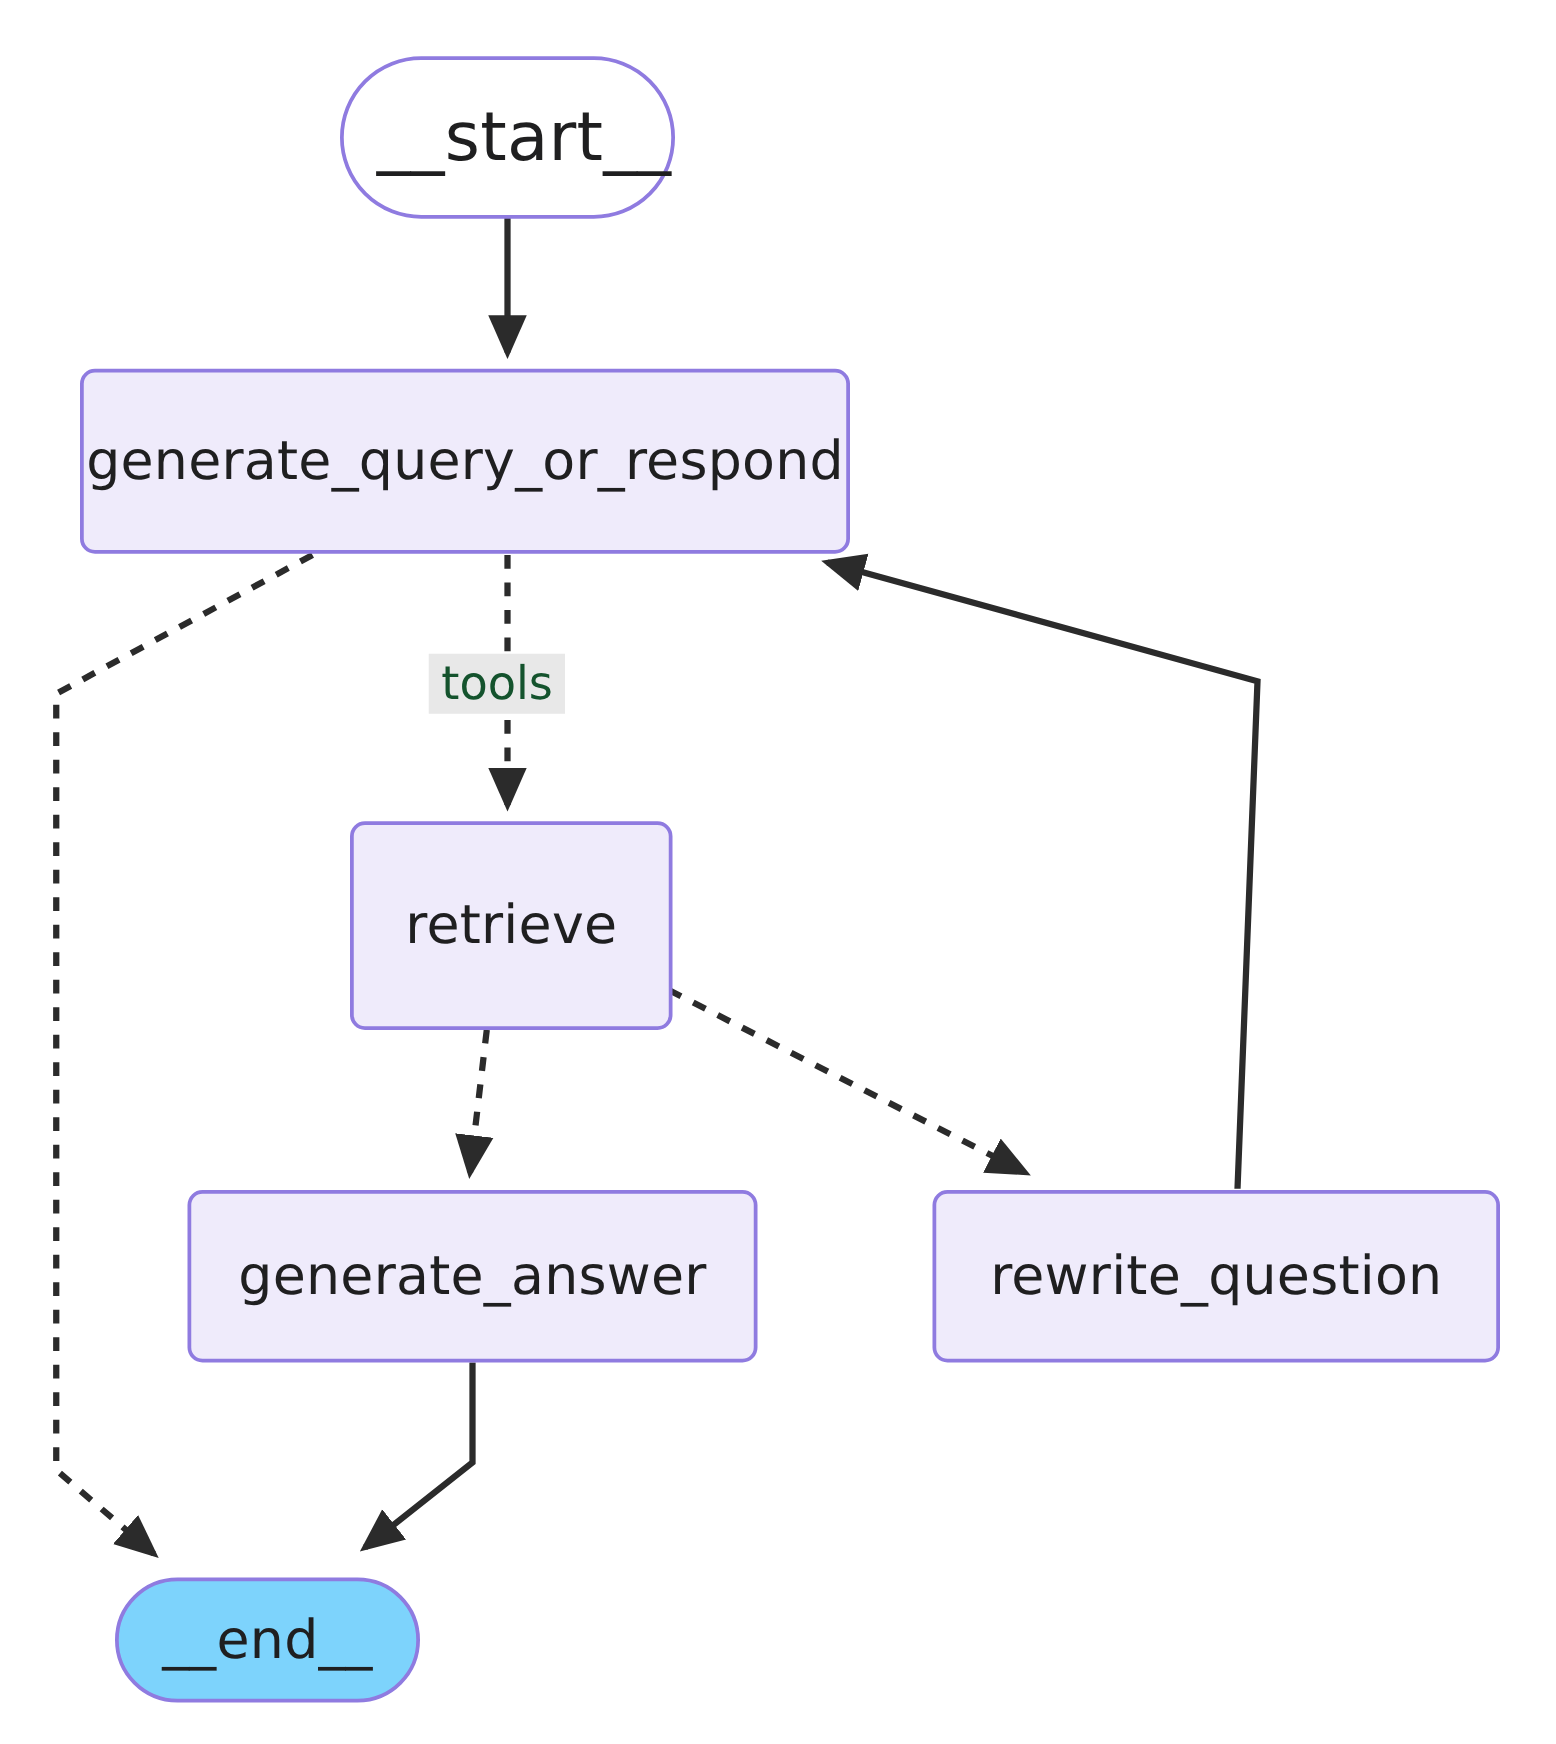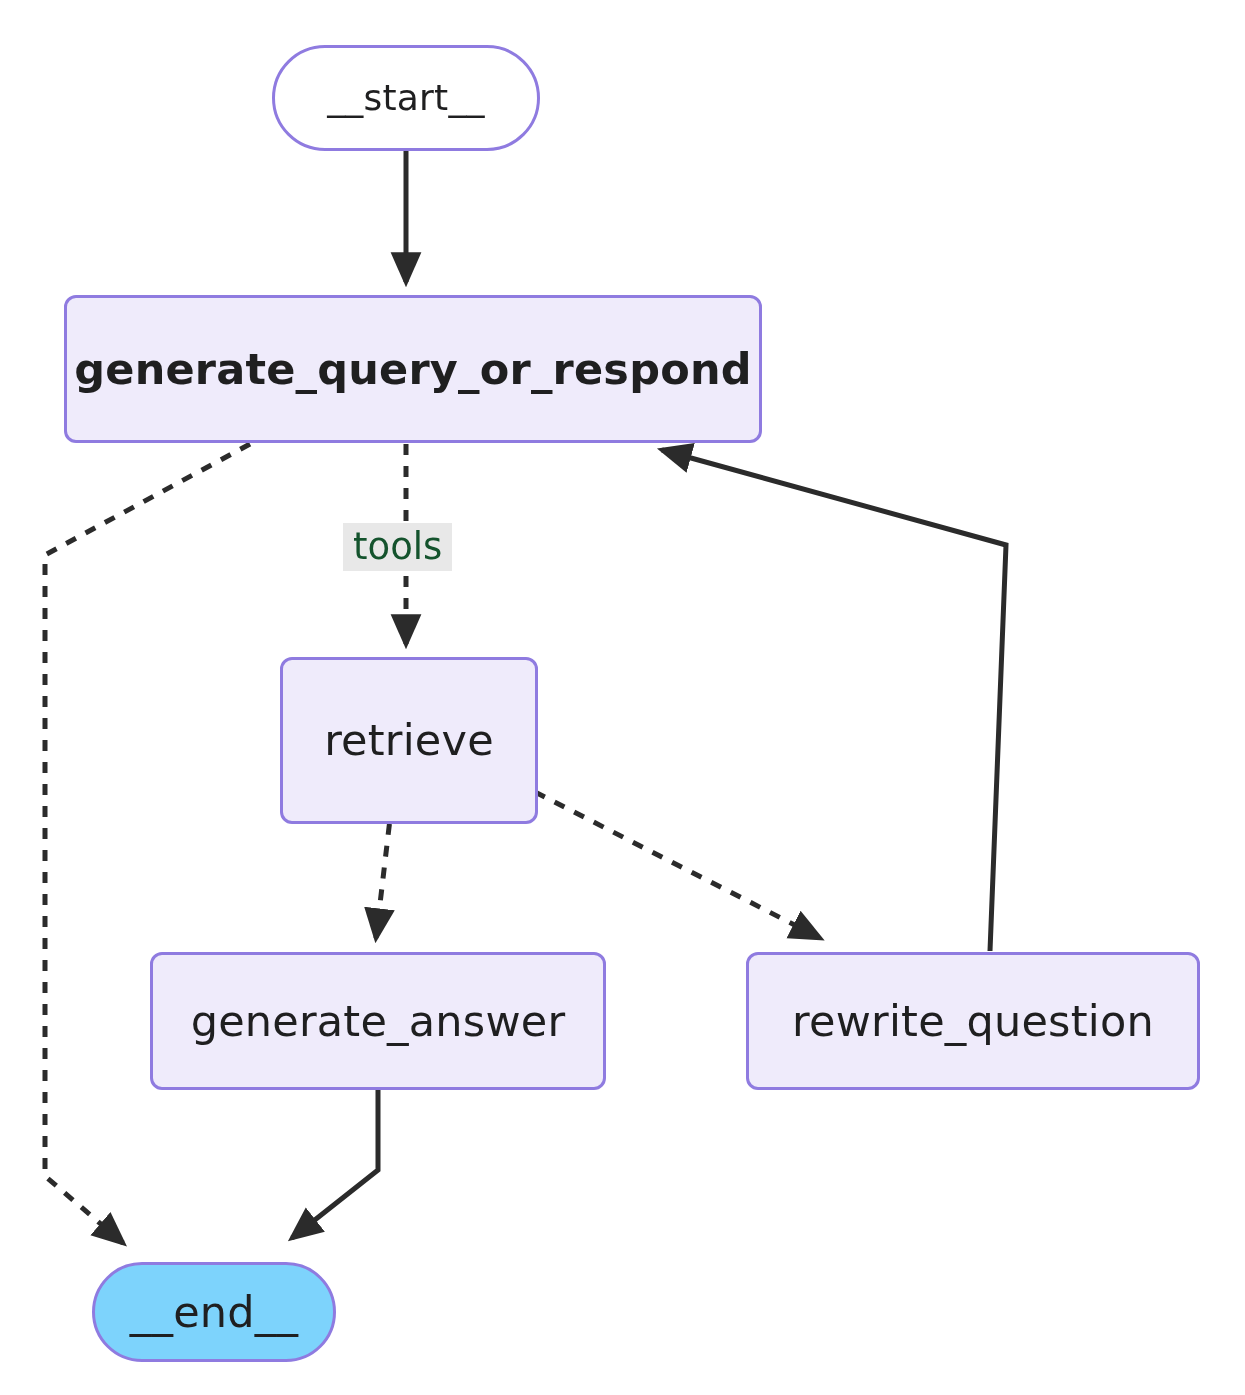--- a/index.html
+++ b/index.html
@@ -58,27 +58,27 @@
     background: #E8E8E8;
     color: #14532d;
     padding: 5px 10px 6px 10px;
     font-size: 37px;
     line-height: 1;
     white-space: nowrap;
     z-index: 3;
   }
   
   #node-start {
-    left: 272px; top: 45px; width: 268px; height: 106px;
-    font-size: 36px;
+    left: 272px; top: 45px; width: 268px; height: 130px;
+    font-size: 54px;
+    justify-content: flex-end;
   }
   #node-generate-query-or-respond {
-    left: 64px; top: 295px; width: 698px; height: 148px;
+    left: 64px; top: 295px; width: 616px; height: 148px;
     font-size: 43px;
-    font-weight: bold;
   }
   #node-retrieve {
     left: 280px; top: 657px; width: 258px; height: 167px;
     font-size: 43px;
   }
   #node-generate-answer {
     left: 150px; top: 952px; width: 456px; height: 138px;
     font-size: 43px;
   }
   #node-rewrite-question {

